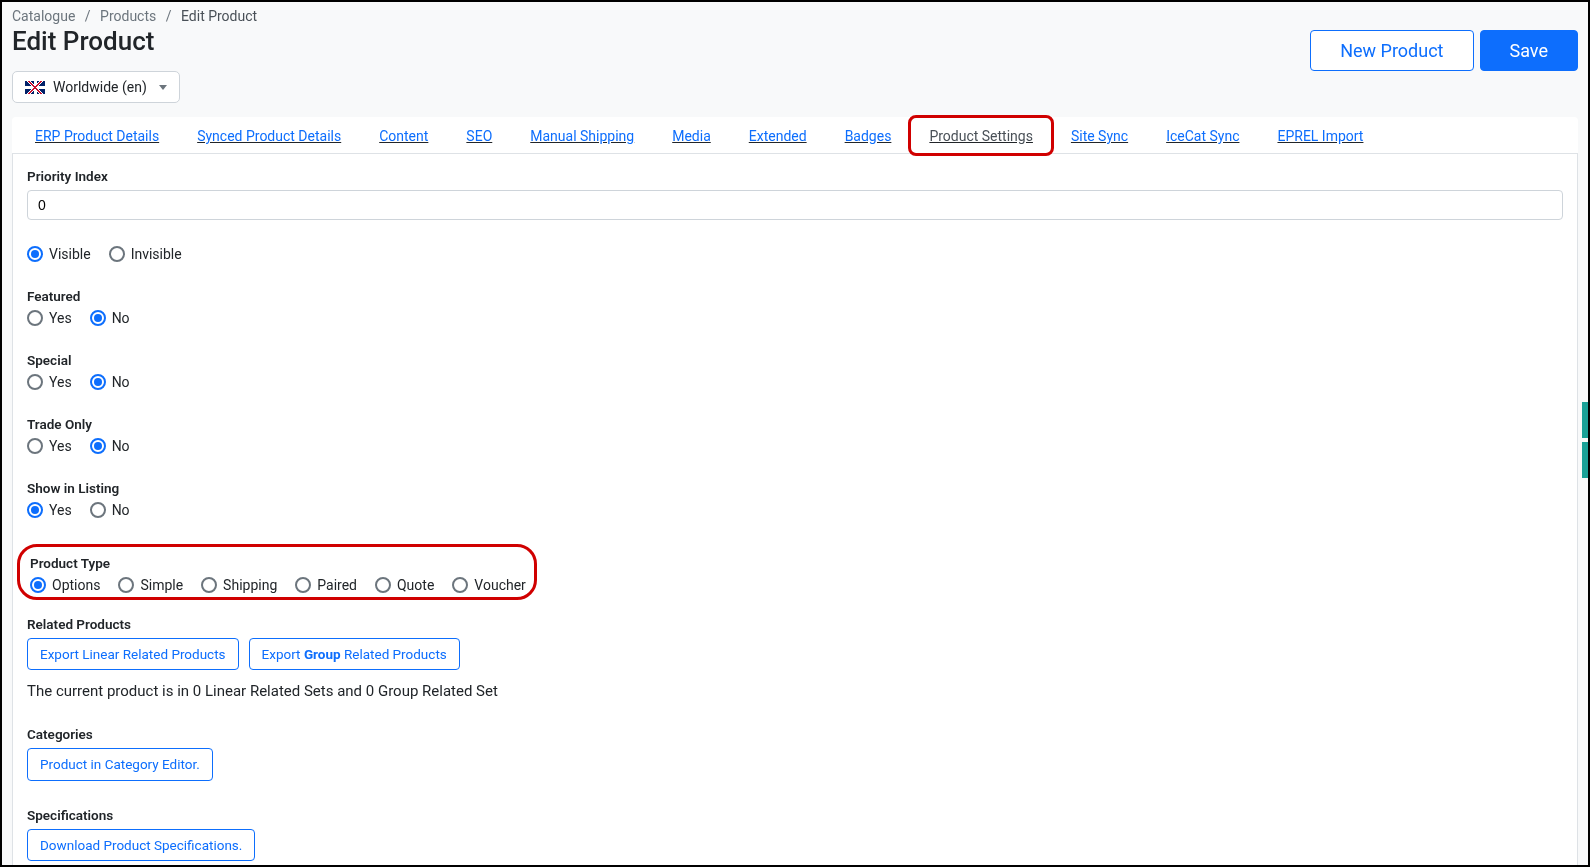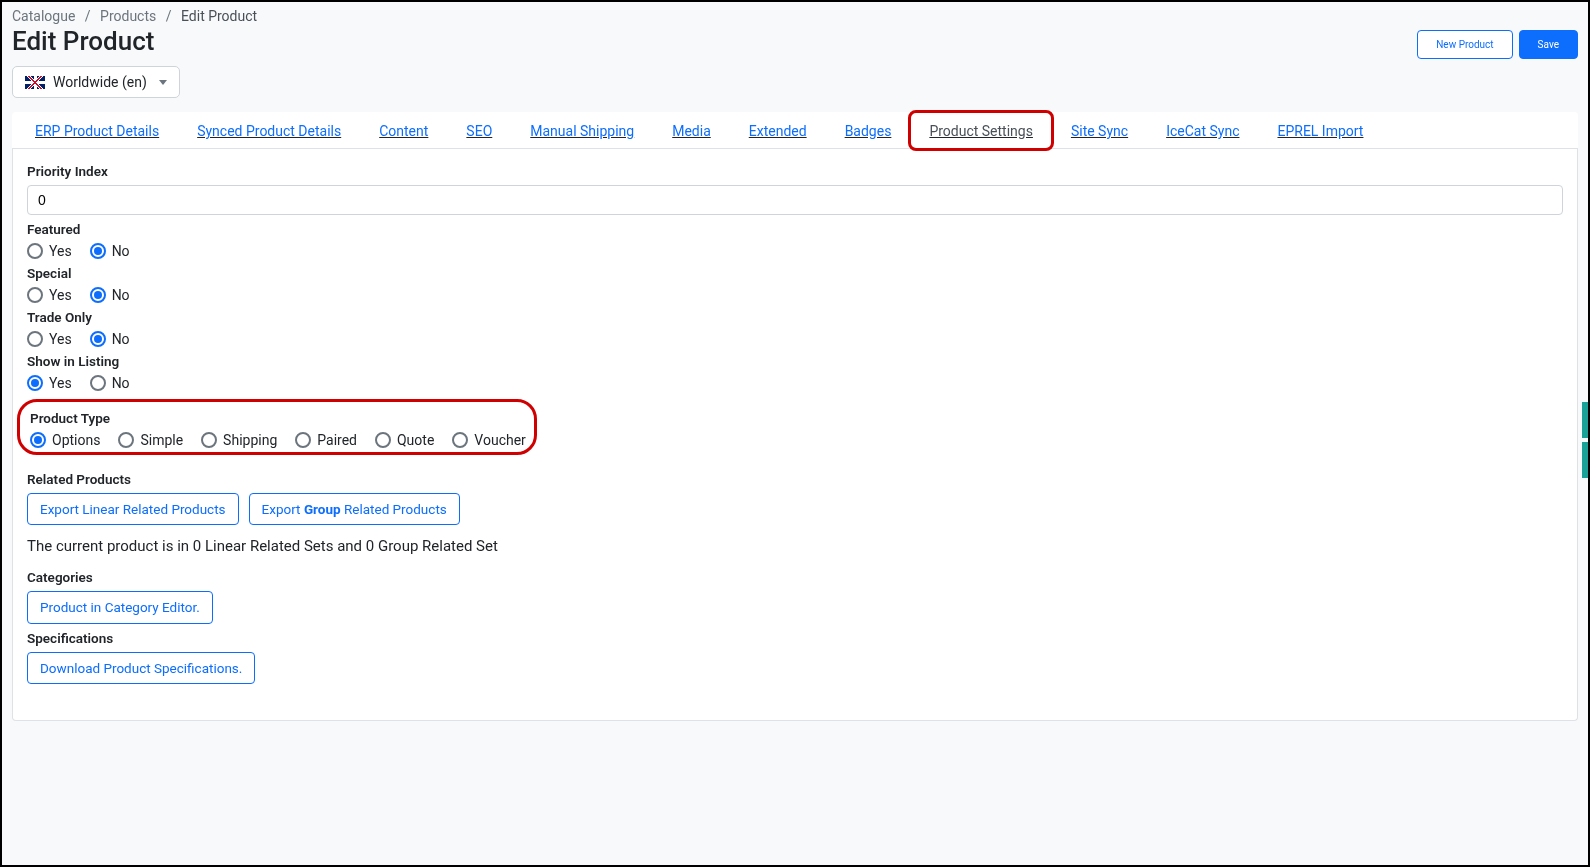--- a/index.html
+++ b/index.html
@@ -29,22 +29,22 @@
   .breadcrumb .sep { margin: 0 6px; color:#6c757d;}
   .breadcrumb .current { color: #495057; }
   .page-title {
     font-size: 26px;
     font-weight: 500;
     margin: 2px 0 10px 0;
   }
   .header-actions { margin-top: 22px; display:flex; gap:6px; }
   .btn {
     display:inline-block;
-    padding: 6px 18px;
-    font-size: 10px;
+    padding: 6px 29px;
+    font-size: 18px;
     border-radius: 4px;
     cursor: pointer;
     line-height: 1.5;
   }
   .btn-outline-primary {
     color: #0d6efd;
     border: 1px solid #0d6efd;
     background: #fff;
   }
   .btn-primary {
@@ -123,21 +123,21 @@
     border-radius:6px;
   }
   .panel {
     background:#fff;
     border:1px solid #dee2e6;
     border-top:none;
     margin:0 10px;
     padding: 14px 14px 30px 14px;
     border-radius:0 0 4px 4px;
   }
-  .form-group { margin-bottom: 6px; }
+  .form-group { margin-bottom: 26px; }
   .form-label { font-weight:600; font-size:13.5px; display:block; margin-bottom:6px; }
   .form-input {
     width:100%;
     padding:6px 10px;
     border:1px solid #ced4da;
     border-radius:4px;
     font-size:14px;
     background:#fff;
   }
   .radio-row { display:flex; gap:18px; align-items:center; margin-top:4px;}
@@ -206,20 +206,30 @@
 </div>
 
 <div class="panel">
 
   <div class="form-group">
     <label class="form-label">Priority Index</label>
     <input class="form-input" value="0" style="">
   </div>
 
   <div class="form-group">
+    <div class="radio-row">
+      <label class="radio-item">
+          <span class="radio checked"></span>
+          <span>Visible</span>
+        </label>
+      <label class="radio-item">
+          <span class="radio"></span>
+          <span>Invisible</span>
+        </label>
+    </div>
   </div>
 
   <div class="form-group">
     <label class="form-label">Featured</label>
     <div class="radio-row">
       <label class="radio-item">
           <span class="radio"></span>
           <span>Yes</span>
         </label>
       <label class="radio-item">

